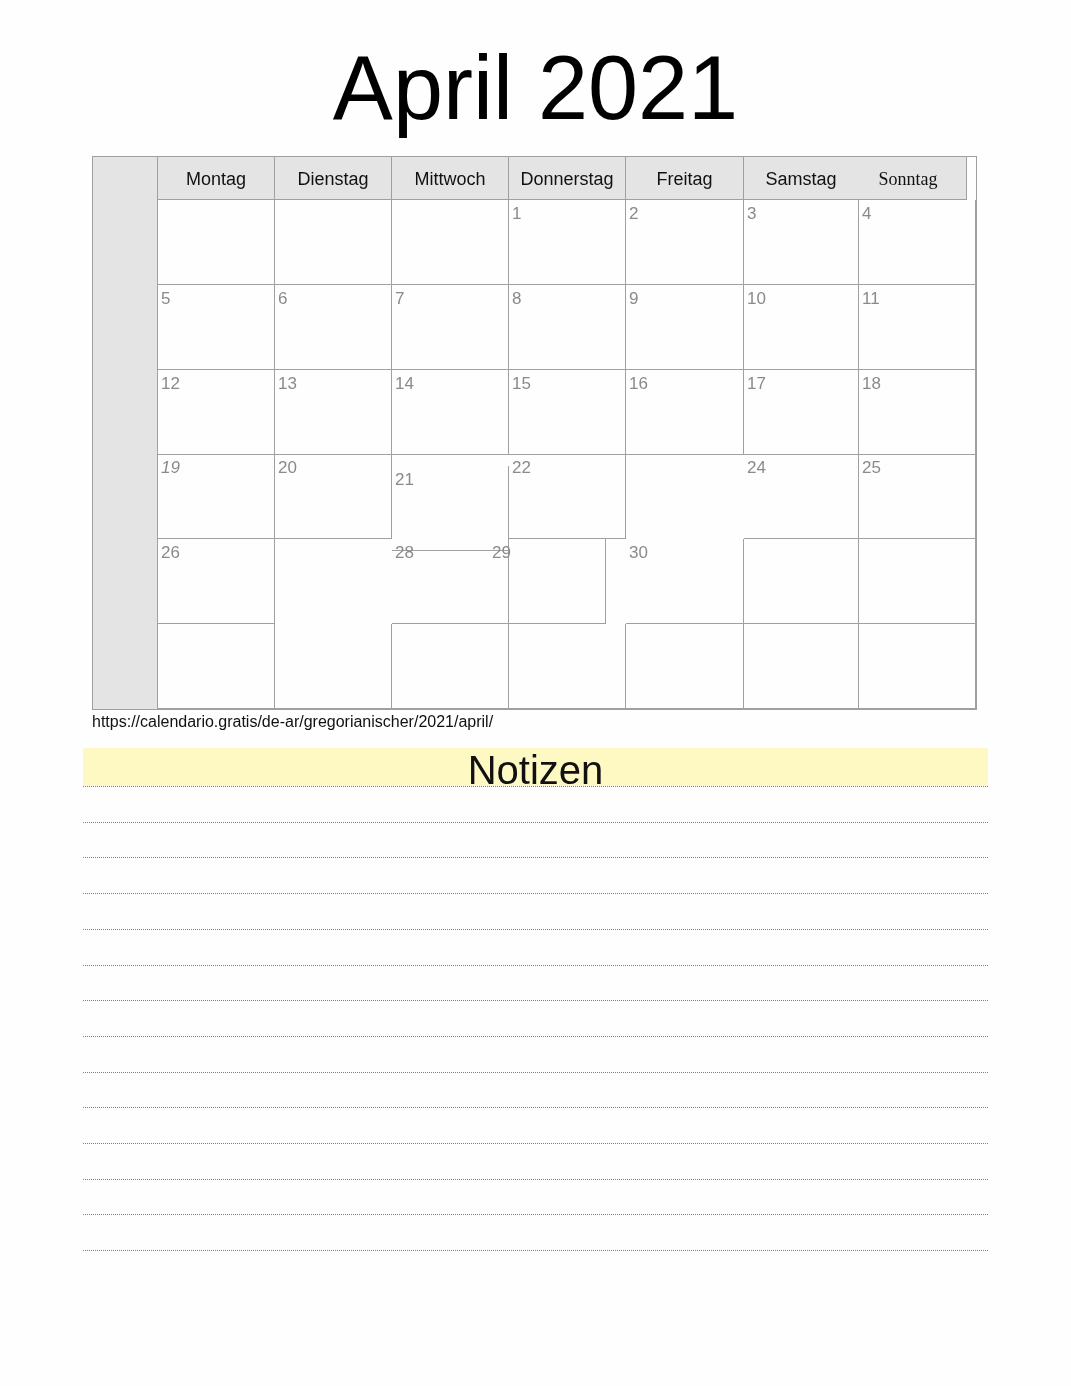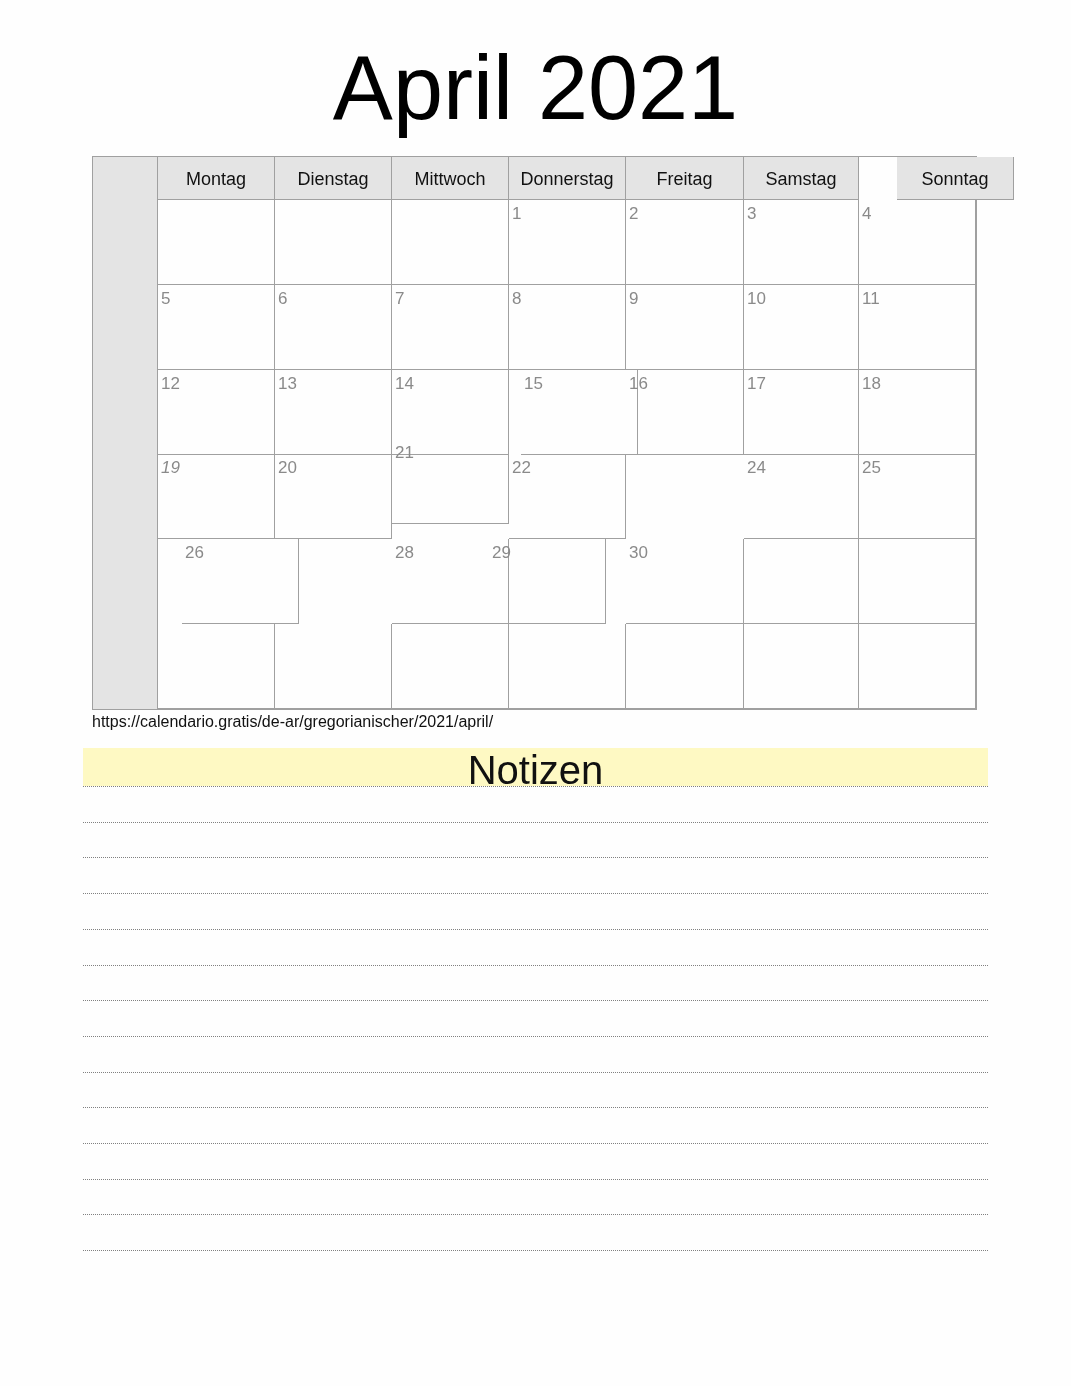--- a/index.html
+++ b/index.html
@@ -21,49 +21,49 @@
 
 <div class="cal">
   <div class="weekcol"></div>
   <div class="grid" id="grid">
       <div class="hdr" style="left: 0px; width: 117px;">Montag</div>
       <div class="hdr" style="left: 117px; width: 117px;">Dienstag</div>
       <div class="hdr" style="left: 234px; width: 117px;">Mittwoch</div>
       <div class="hdr" style="left: 351px; width: 117px;">Donnerstag</div>
       <div class="hdr" style="left: 468px; width: 118px;">Freitag</div>
       <div class="hdr" style="left: 586px; width: 115px;">Samstag</div>
-      <div class="hdr" style="left: 739px; width: 117px;">Sonntag</div>
+      <div class="hdr" style="left: 692px; width: 117px; font-family: Liberation Serif, serif;">Sonntag</div>
       <div class="cell" style="left: 0px; width: 117px; top: 43px;"><span></span></div>
       <div class="cell" style="left: 117px; width: 117px; top: 43px;"><span></span></div>
       <div class="cell" style="left: 234px; width: 117px; top: 43px;"><span></span></div>
       <div class="cell" style="left: 351px; width: 117px; top: 43px;"><span>1</span></div>
       <div class="cell" style="left: 468px; width: 118px; top: 43px;"><span>2</span></div>
       <div class="cell" style="left: 586px; width: 115px; top: 43px;"><span>3</span></div>
       <div class="cell" style="left: 701px; width: 117px; top: 43px;"><span>4</span></div>
       <div class="cell" style="left: 0px; width: 117px; top: 127.8px;"><span>5</span></div>
       <div class="cell" style="left: 117px; width: 117px; top: 127.8px;"><span>6</span></div>
       <div class="cell" style="left: 234px; width: 117px; top: 127.8px;"><span>7</span></div>
       <div class="cell" style="left: 351px; width: 117px; top: 127.8px;"><span>8</span></div>
       <div class="cell" style="left: 468px; width: 118px; top: 127.8px;"><span>9</span></div>
       <div class="cell" style="left: 586px; width: 115px; top: 127.8px;"><span>10</span></div>
       <div class="cell" style="left: 701px; width: 117px; top: 127.8px;"><span>11</span></div>
       <div class="cell" style="left: 0px; width: 117px; top: 212.6px;"><span>12</span></div>
       <div class="cell" style="left: 117px; width: 117px; top: 212.6px;"><span>13</span></div>
       <div class="cell" style="left: 234px; width: 117px; top: 212.6px;"><span>14</span></div>
-      <div class="cell" style="left: 351px; width: 117px; top: 212.6px; margin-left: 12px;"><span>15</span></div>
+      <div class="cell" style="left: 351px; width: 117px; top: 212.6px;"><span>15</span></div>
       <div class="cell" style="left: 468px; width: 118px; top: 212.6px;"><span>16</span></div>
       <div class="cell" style="left: 586px; width: 115px; top: 212.6px;"><span>17</span></div>
       <div class="cell" style="left: 701px; width: 117px; top: 212.6px;"><span>18</span></div>
       <div class="cell" style="left: 0px; width: 117px; top: 297.4px; font-style: italic;"><span>19</span></div>
       <div class="cell" style="left: 117px; width: 117px; top: 297.4px;"><span>20</span></div>
-      <div class="cell" style="left: 234px; width: 117px; top: 282px;"><span>21</span></div>
+      <div class="cell" style="left: 234px; width: 117px; top: 309px;"><span>21</span></div>
       <div class="cell" style="left: 351px; width: 117px; top: 297.4px;"><span>22</span></div>
       <div class="cell" style="left: 586px; width: 115px; top: 297.4px;"><span>24</span></div>
       <div class="cell" style="left: 701px; width: 117px; top: 297.4px;"><span>25</span></div>
-      <div class="cell" style="left: 0px; width: 117px; top: 382.2px; margin-left: 24px;"><span>26</span></div>
+      <div class="cell" style="left: 0px; width: 117px; top: 382.2px;"><span>26</span></div>
       <div class="cell" style="left: 234px; width: 117px; top: 382.2px;"><span>28</span></div>
       <div class="cell" style="left: 331px; width: 117px; top: 382.2px;"><span>29</span></div>
       <div class="cell" style="left: 468px; width: 118px; top: 382.2px;"><span>30</span></div>
       <div class="cell" style="left: 586px; width: 115px; top: 382.2px;"><span></span></div>
       <div class="cell" style="left: 701px; width: 117px; top: 382.2px;"><span></span></div>
       <div class="cell" style="left: 0px; width: 117px; top: 467px;"><span></span></div>
       <div class="cell" style="left: 117px; width: 117px; top: 467px;"><span></span></div>
       <div class="cell" style="left: 234px; width: 117px; top: 467px;"><span></span></div>
       <div class="cell" style="left: 351px; width: 117px; top: 467px;"><span></span></div>
       <div class="cell" style="left: 468px; width: 118px; top: 467px;"><span></span></div>

